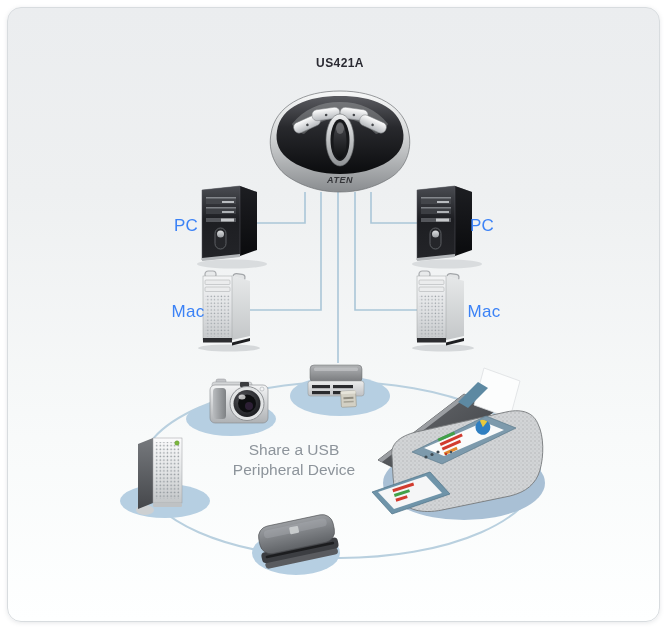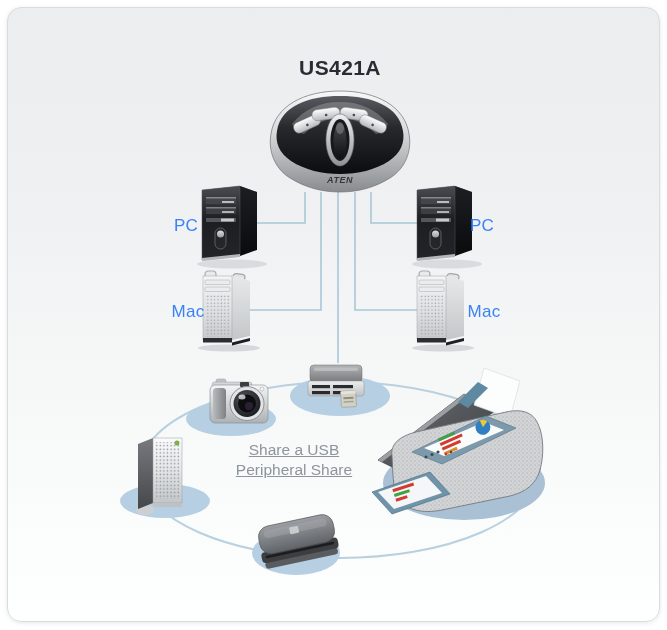--- a/index.html
+++ b/index.html
@@ -7,28 +7,28 @@
   #stage{position:relative;width:667px;height:630px;background:#ffffff;overflow:hidden;}
   .card{
     position:absolute;left:7px;top:7px;width:651px;height:613px;
     border:1px solid #d8dcdf;border-radius:14px;
     background:linear-gradient(180deg,#ebedef 0%,#eef0f1 30%,#f8fafa 70%,#feffff 100%);
     box-shadow:0 1px 4px rgba(120,130,140,.18);
   }
   .abs{position:absolute;}
   .title{
     left:265px;top:56px;width:150px;text-align:center;
-    font-size:21px;font-weight:bold;color:#2b2b33;letter-spacing:.4px;
+    font-size:12px;font-weight:bold;color:#2b2b33;letter-spacing:.4px;
   }
   .dev-label{
     font-size:17px;color:#3b82f6;text-align:center;letter-spacing:.3px;
   }
   .caption{
     left:199px;top:440px;width:190px;text-align:center;
-    font-size:15.5px;line-height:19.5px;color:#8d949b;text-decoration:underline;
+    font-size:15.5px;line-height:19.5px;color:#8d949b;
   }
   .cap-line{display:block;}
   svg{display:block;}
 </style>
 </head>
 <body>
 
 <div id="stage">
   <div class="card"></div>
 
@@ -322,15 +322,15 @@
 
   <div class="abs title">US421A</div>
 
   <div class="abs dev-label" style="left:161px;top:216px;width:50px">PC</div>
   <div class="abs dev-label" style="left:457px;top:216px;width:50px">PC</div>
   <div class="abs dev-label" style="left:162px;top:302px;width:52px">Mac</div>
   <div class="abs dev-label" style="left:458px;top:302px;width:52px">Mac</div>
 
   <div class="abs caption">
     <span class="cap-line">Share a USB</span>
-    <span class="cap-line">Peripheral Share</span>
+    <span class="cap-line">Peripheral Device</span>
   </div>
 </div>
 
 </body></html>

